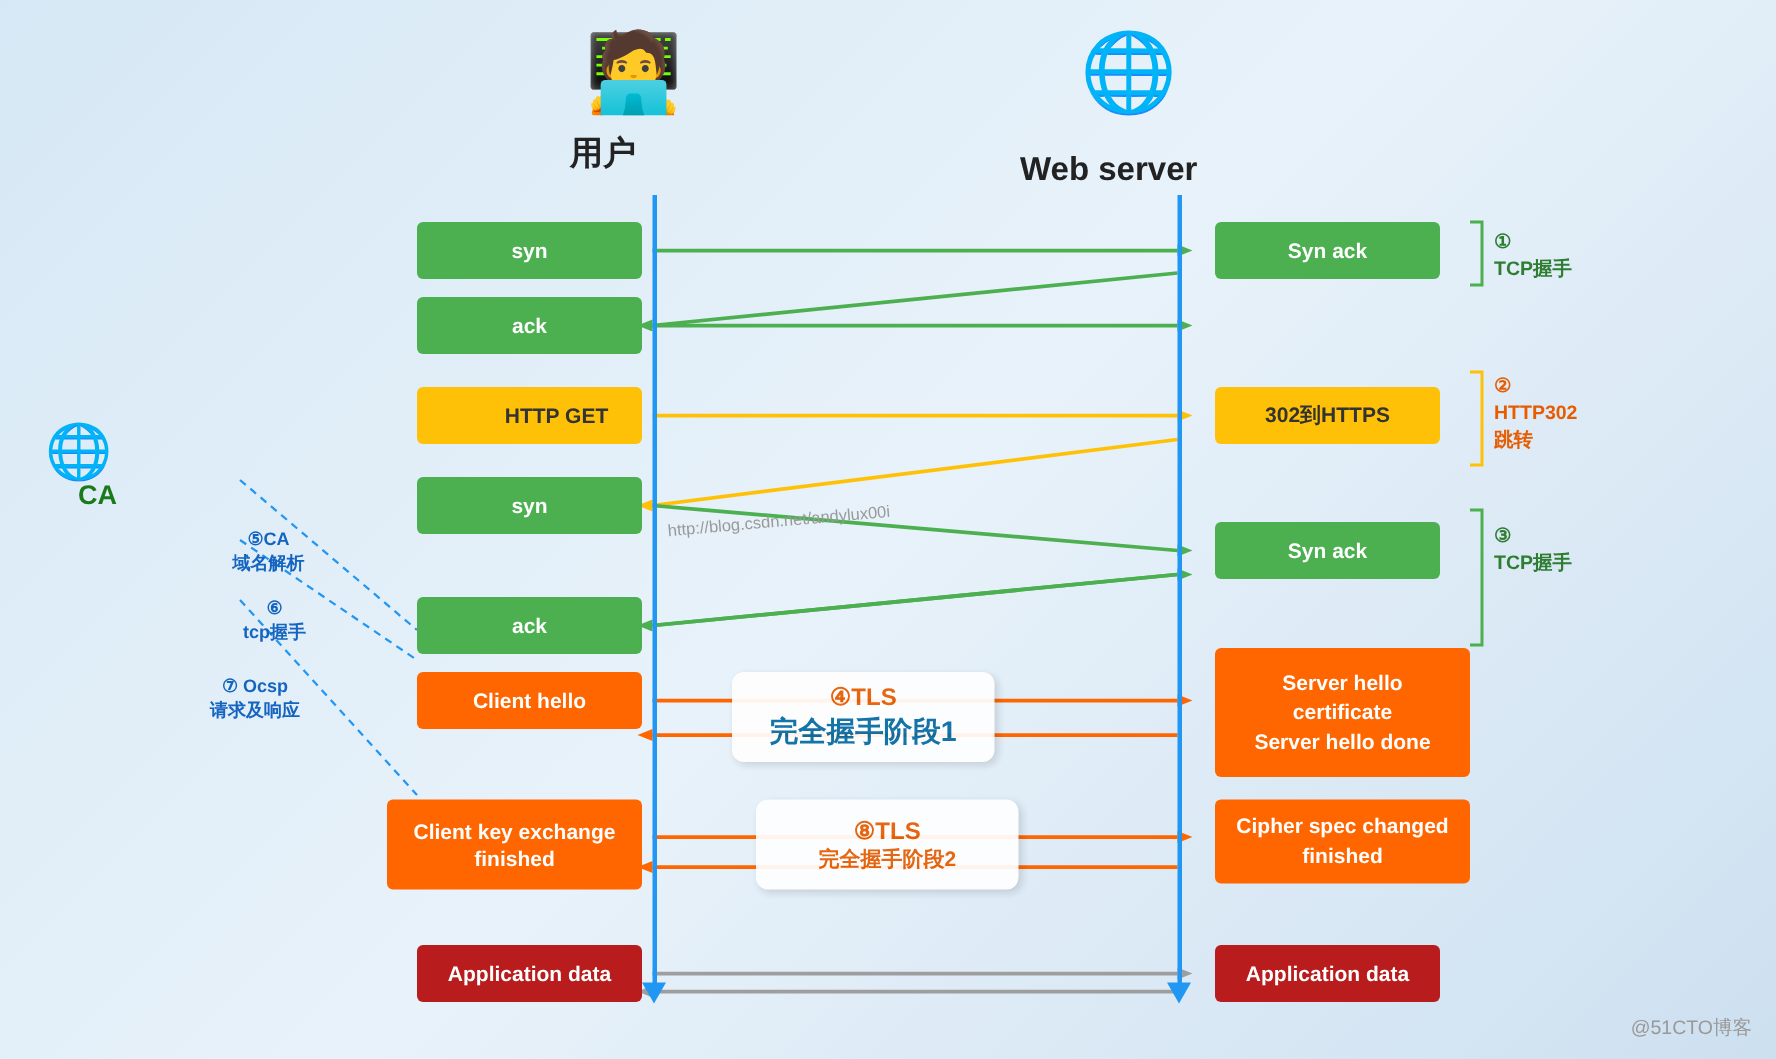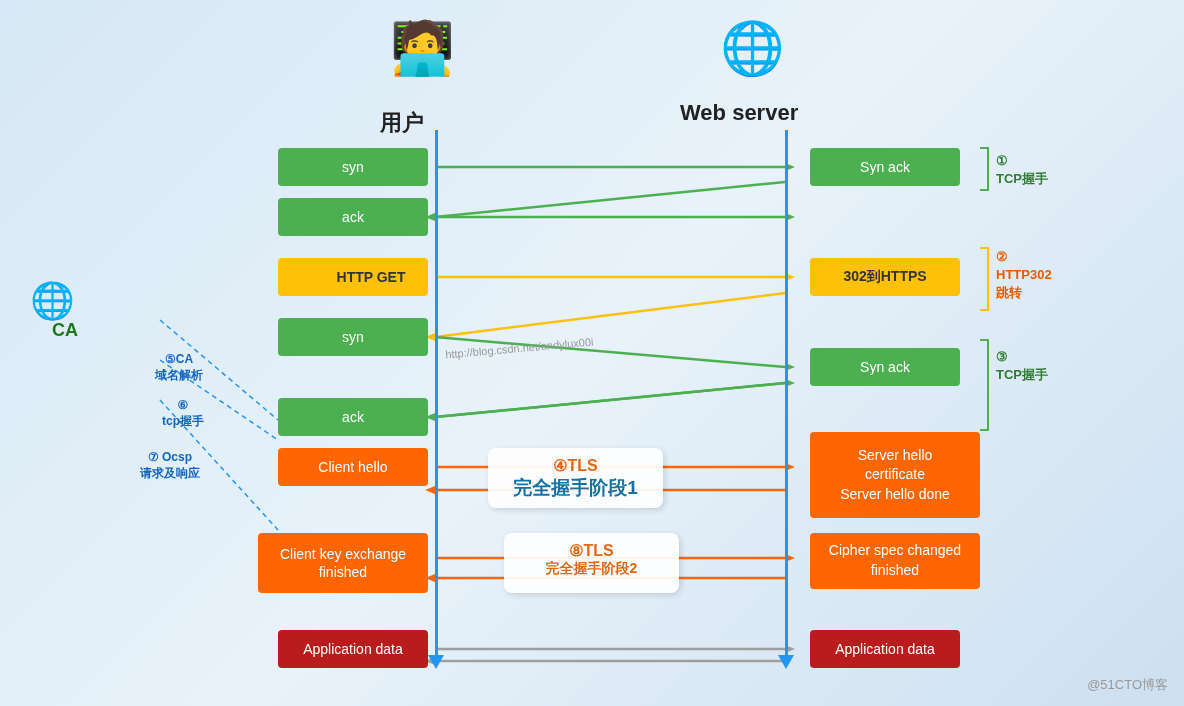--- a/index.html
+++ b/index.html
@@ -7,21 +7,21 @@
       width: 1184px;
       height: 706px;
       background: linear-gradient(135deg, #d6e8f5 0%, #e8f2fa 50%, #cde0f0 100%);
       font-family: Arial, sans-serif;
       overflow: hidden;
       position: relative;
     }
 
     .title-user {
       position: absolute;
-      top: 108px;
+      top: 87px;
       left: 380px;
       font-size: 22px;
       font-weight: bold;
       color: #222;
     }
     .title-server {
       position: absolute;
       top: 100px;
       left: 680px;
       font-size: 22px;
@@ -106,21 +106,21 @@
 
     
     .box {
       position: absolute;
       border-radius: 4px;
       display: flex;
       align-items: center;
       justify-content: center;
       text-align: center;
       font-size: 14px;
-      font-weight: normal;
+      font-weight: bold;
       color: white;
       padding: 4px 8px;
     }
     .green { background: #4CAF50; }
     .orange { background: #FF6600; }
     .gray { background: #b91c1c; }
 
     
     .arrows-svg {
       position: absolute;
@@ -143,20 +143,21 @@
     }
 
     
     .tls-bubble {
       position: absolute;
       background: white;
       border-radius: 8px;
       opacity: 0.92;
       display: flex;
       align-items: center;
+      justify-content: center;
       flex-direction: column;
       font-size: 18px;
       font-weight: bold;
       color: #e65c00;
       text-align: center;
       padding: 8px 12px;
       box-shadow: 2px 2px 6px rgba(0,0,0,0.15);
     }
 
     

